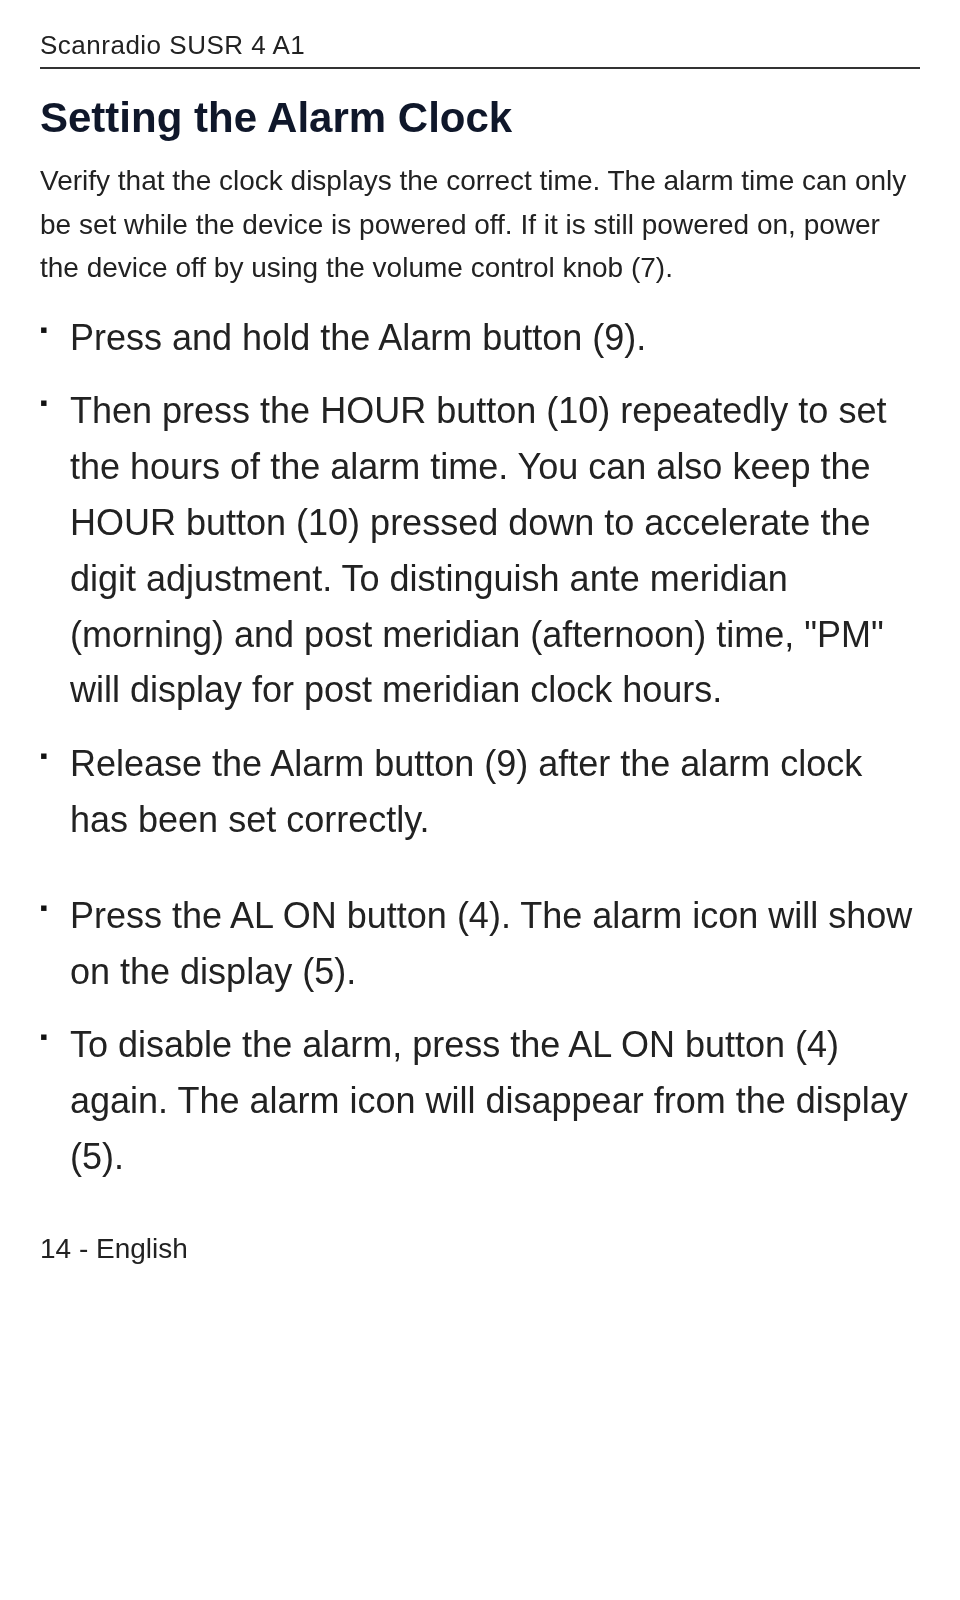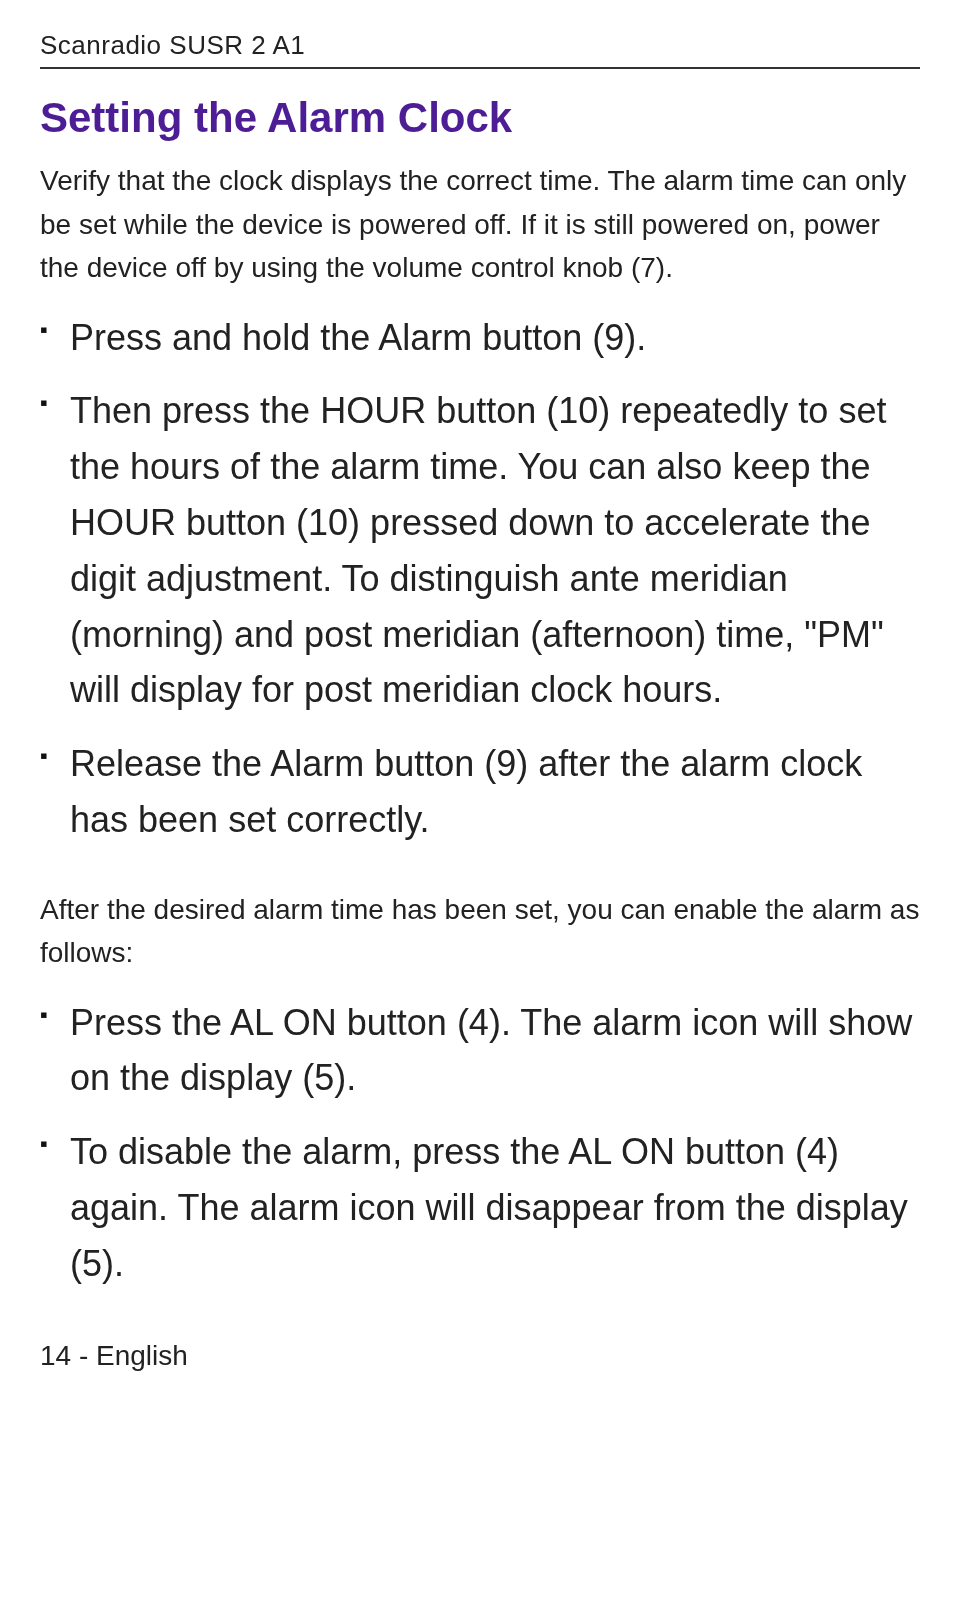--- a/index.html
+++ b/index.html
@@ -28,21 +28,21 @@
 
     .header-divider {
       border: none;
       border-top: 2px solid #333;
       margin-bottom: 24px;
     }
 
     .section-heading {
       font-size: 42px;
       font-weight: bold;
-      color: #4c1d95;
+      color: #0f172a;
       margin-bottom: 16px;
       line-height: 1.2;
     }
 
     .section-subheading {
       font-size: 42px;
       font-weight: bold;
       color: #111;
       margin-top: 36px;
       margin-bottom: 16px;
@@ -94,34 +94,33 @@
 
     .footer-line {
       font-size: 28px;
       color: #222;
       margin-top: 48px;
     }
   </style>
 </head>
 <body>
 
-<h1 class="header-title">Scanradio SUSR 2 A1</h1>
+<h1 class="header-title">Scanradio SUSR 4 A1</h1>
 <hr class="header-divider">
 
 <h2 class="section-heading">Setting the Alarm Clock</h2>
 
 <p class="intro-text">Verify that the clock displays the correct time. The alarm time can only be set while the device is powered off. If it is still powered on, power the device off by using the volume control knob (7).</p>
 
 <ul class="bullet-list">
   <li>Press and hold the Alarm button (9).</li>
   <li>Then press the HOUR button (10) repeatedly to set the hours of the alarm time. You can also keep the HOUR button (10) pressed down to accelerate the digit adjustment. To distinguish ante meridian (morning) and post meridian (afternoon) time, "PM" will display for post meridian clock hours.</li>
   <li>Release the Alarm button (9) after the alarm clock has been set correctly.</li>
 </ul>
 
 <div class="enabling-section">
-  <p class="enabling-intro">After the desired alarm time has been set, you can enable the alarm as follows:</p>
   <ul class="bullet-list">
     <li>Press the AL ON button (4). The alarm icon will show on the display (5).</li>
     <li>To disable the alarm, press the AL ON button (4) again. The alarm icon will disappear from the display (5).</li>
   </ul>
 </div>
 
 <p class="footer-line">14 - English</p>
 
 </body></html>

